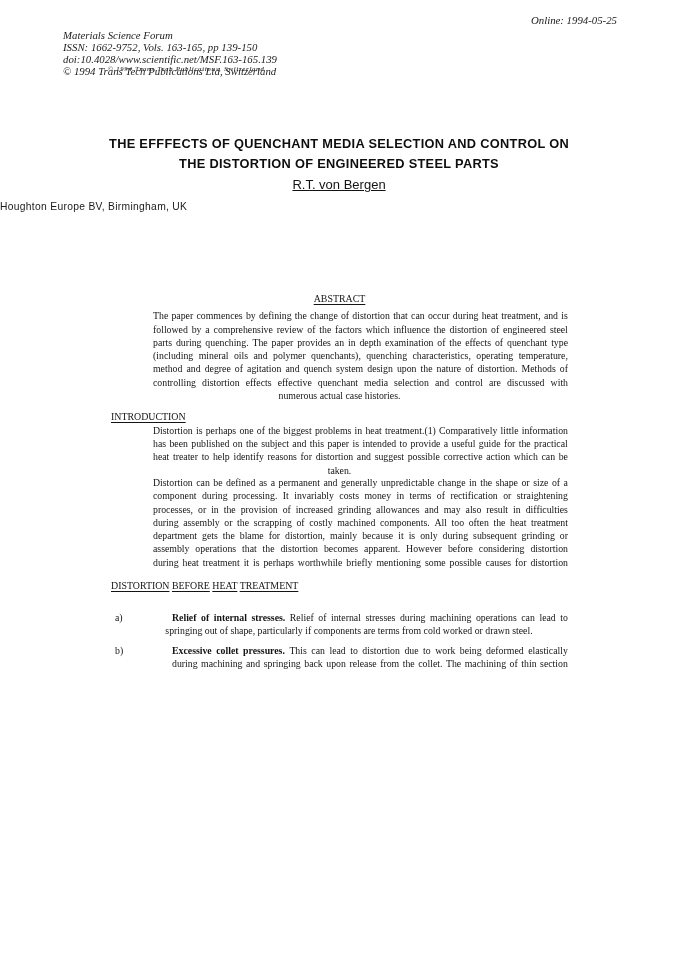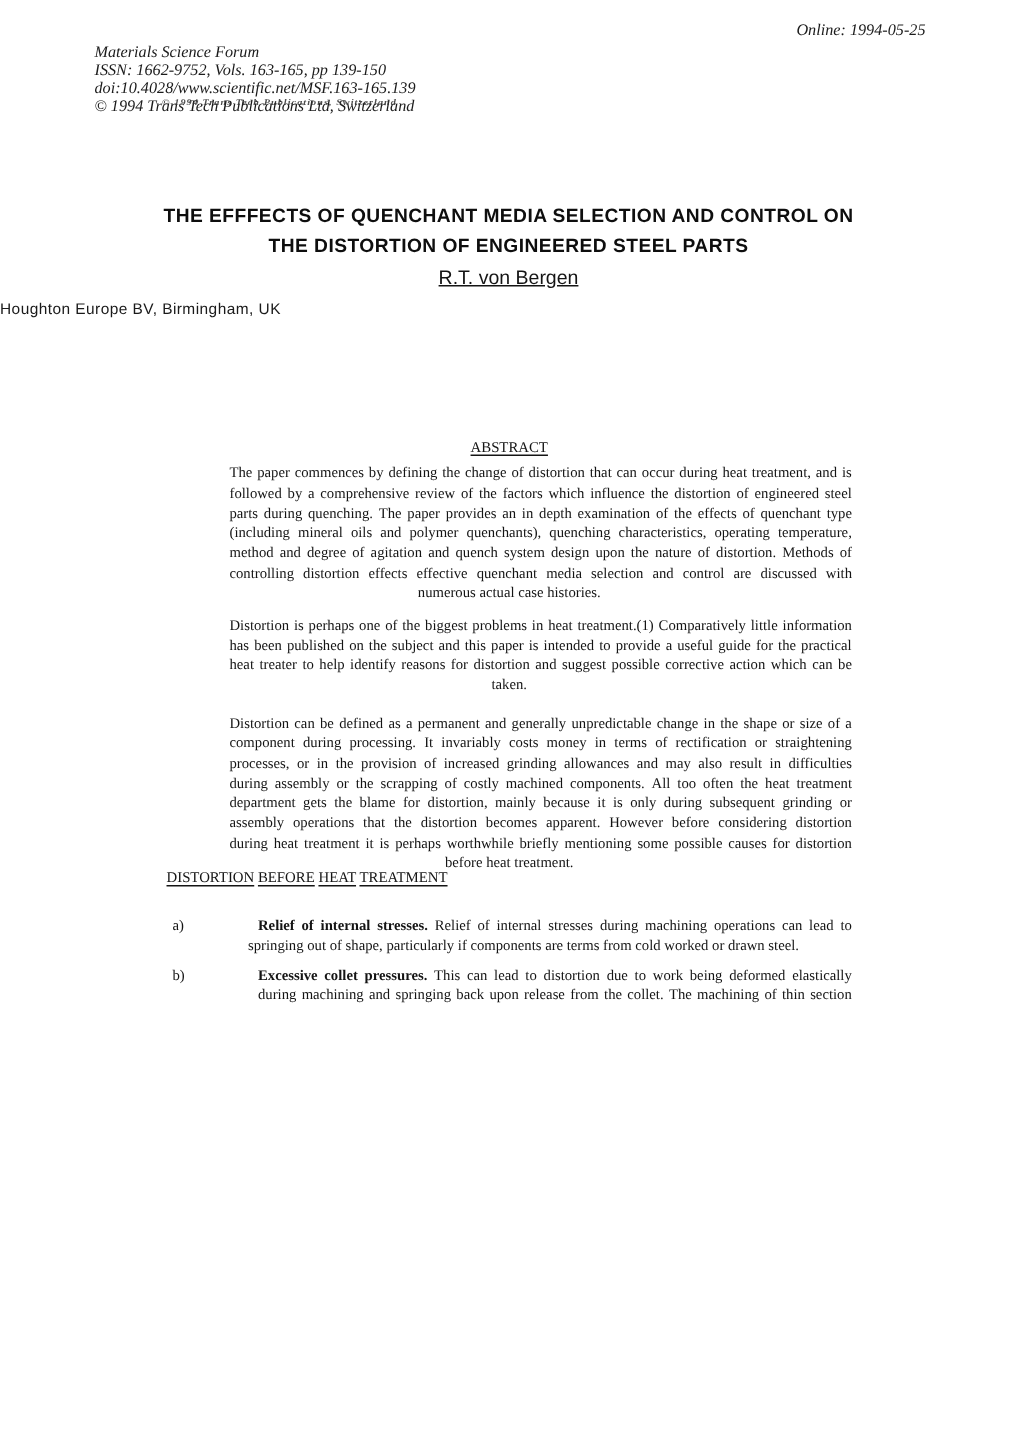--- a/index.html
+++ b/index.html
@@ -182,20 +182,21 @@
           <span>control</span>
           <span>are</span>
           <span>discussed</span>
           <span>with</span>
         </div>
         <div class="lline">numerous actual case histories.</div>
       </div>
   </div>
 
   <div class="abs col sec-intro">
+    <div class="heading"><span class="uw">INTRODUCTION</span></div>
     <div class="para-gap-sm">
         <div class="jline">
           <span>Distortion</span>
           <span>is</span>
           <span>perhaps</span>
           <span>one</span>
           <span>of</span>
           <span>the</span>
           <span>biggest</span>
           <span>problems</span>
@@ -358,21 +359,20 @@
         <span>perhaps</span>
         <span>worthwhile</span>
         <span>briefly</span>
         <span>mentioning</span>
         <span>some</span>
         <span>possible</span>
         <span>causes</span>
         <span>for</span>
         <span>distortion</span>
       </div>
-      <div class="lline">before heat treatment.</div>
     </div>
 
   <div class="abs col sec-before">
     <div class="heading"><span class="uw">DISTORTION</span> <span class="uw">BEFORE</span> <span class="uw">HEAT</span> <span class="uw">TREATMENT</span></div>
   </div>
 
   <div class="abs col sec-items">
       <div class="list-item">
         <span class="marker">a)</span>
         <div class="jline">

